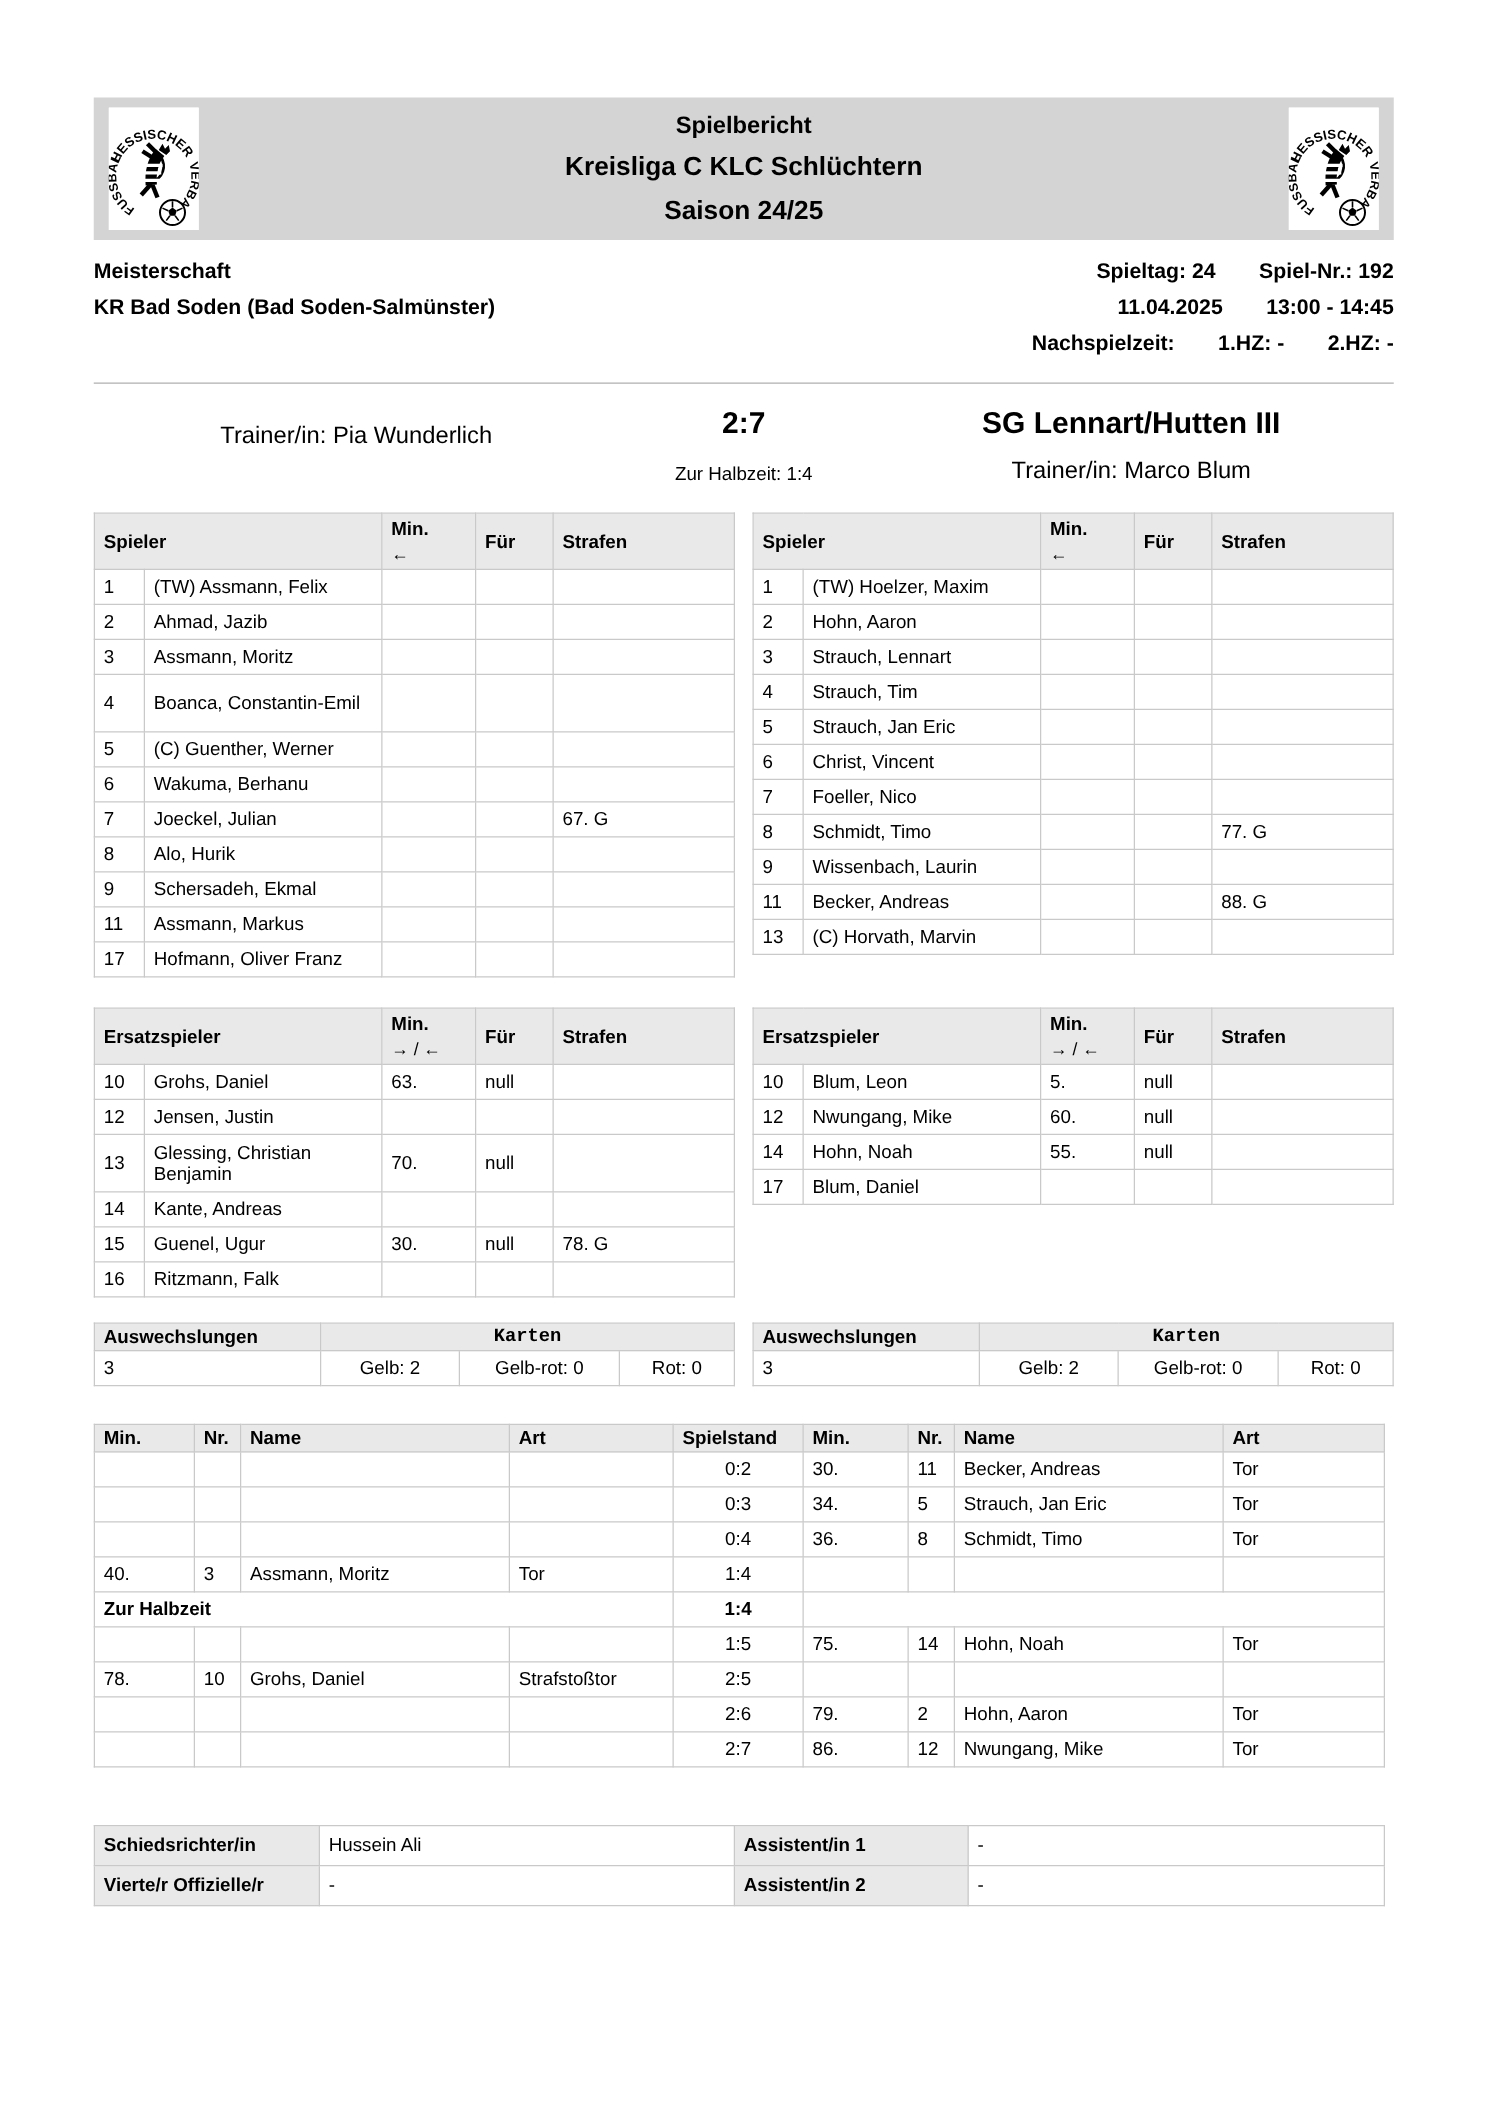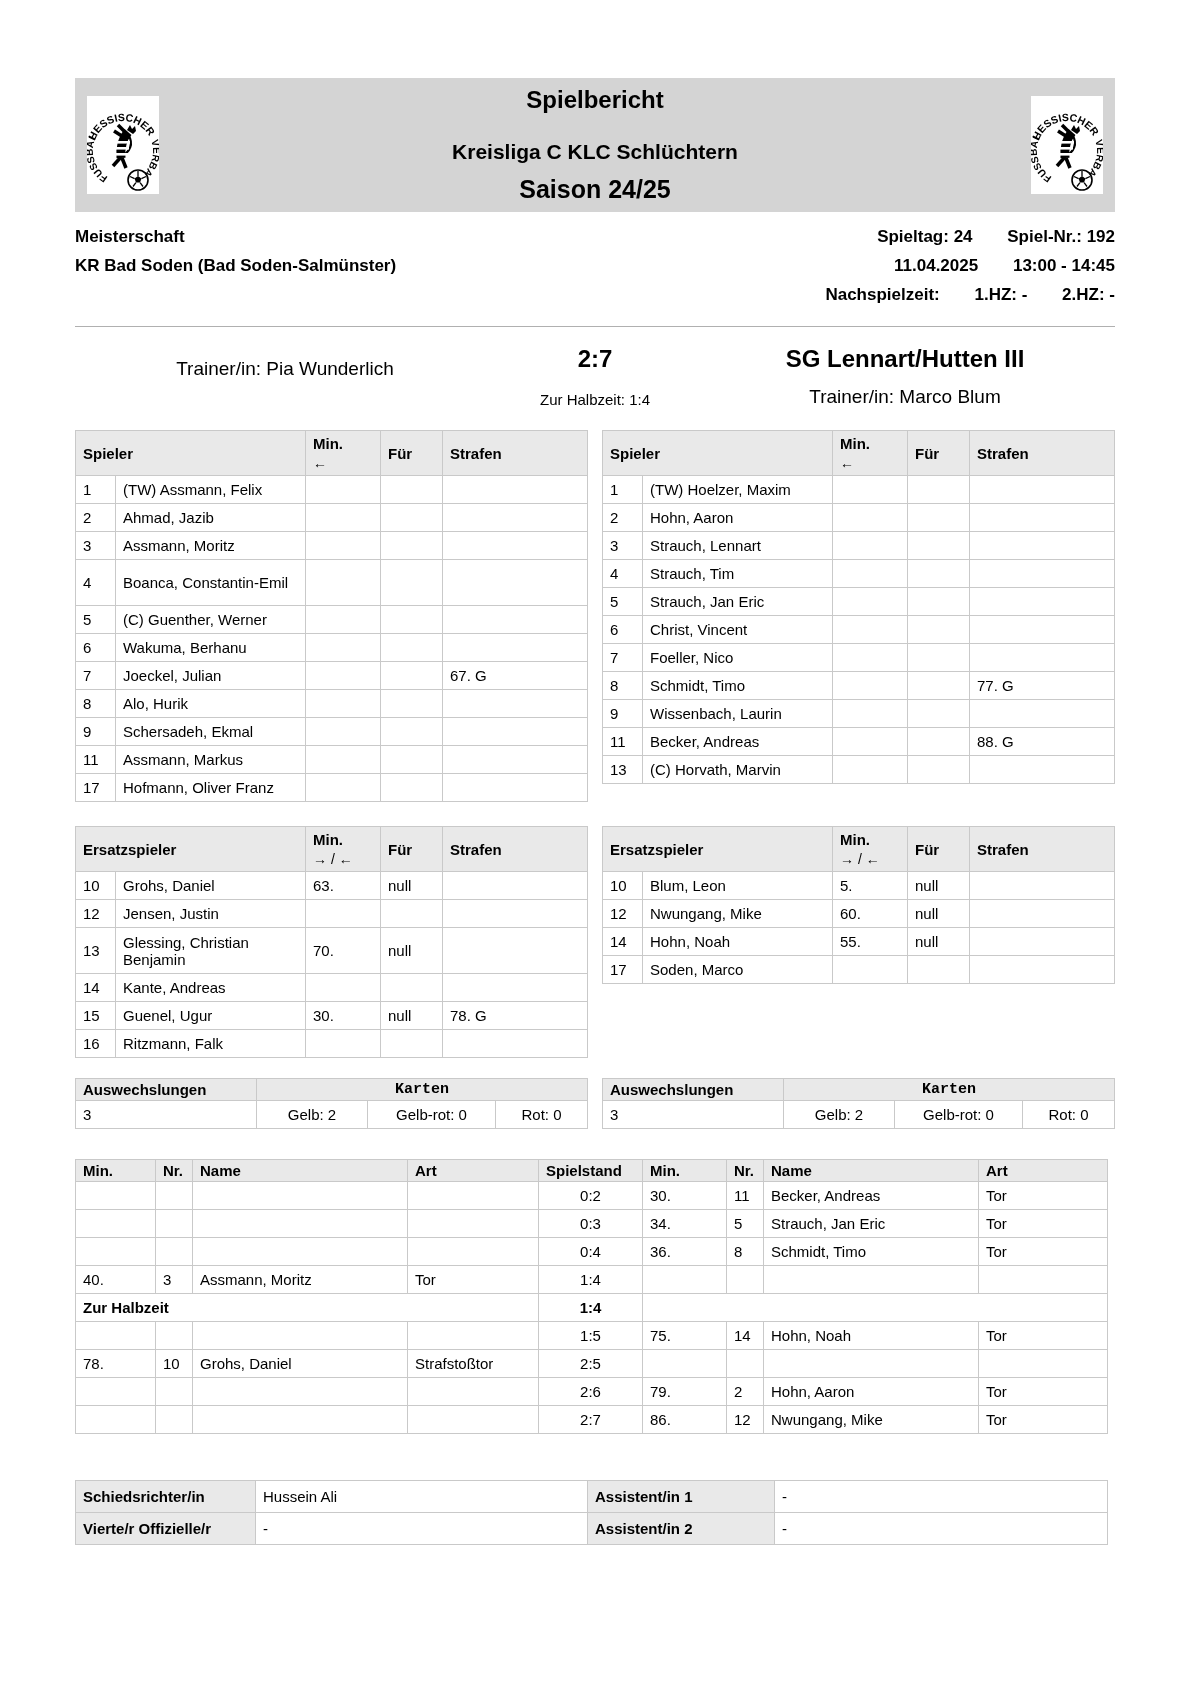--- a/index.html
+++ b/index.html
@@ -6,23 +6,23 @@
   body {
     width:1190px; height:1683px; background:#ffffff; color:#000;
     font-family:"Liberation Sans", sans-serif; position:relative; overflow:hidden;
   }
   .page { position:absolute; left:75px; top:78px; width:1040px; }
 
   
   .band { background:#d4d4d4; display:flex; align-items:center; padding:8px 12px; }
   .logo-box { flex:0 0 auto; width:72px; height:98px; background:#ffffff; }
   .titles { flex:1 1 auto; text-align:center; }
-  .title-main   { font-size:24px; font-weight:bold; margin-bottom:26px; }
+  .title-main   { font-size:19px; font-weight:bold; margin-bottom:10px; }
   .title-league { font-size:21px; font-weight:bold; margin-bottom:11px; }
-  .title-season { font-size:25px; font-weight:bold; }
+  .title-season { font-size:21px; font-weight:bold; }
 
   
   .meta { display:flex; justify-content:space-between; margin-top:15px; font-size:17px; font-weight:bold; }
   .meta-left .mrow, .meta-right .mrow { margin-bottom:9px; }
   .meta-right { text-align:right; }
   .meta-right .mrow span { margin-left:30px; }
   .meta-right .mrow span:first-child { margin-left:0; }
 
   .divider { border-top:1px solid #b0b0b0; margin-top:12px; }
 
@@ -477,21 +477,21 @@
           </tr>
       <tr>
             <td>14</td>
             <td>Hohn, Noah</td>
             <td>55.</td>
             <td>null</td>
             <td></td>
           </tr>
       <tr>
             <td>17</td>
-            <td>Soden, Marco</td>
+            <td>Blum, Daniel</td>
             <td></td>
             <td></td>
             <td></td>
           </tr>
     </tbody>
       </table>
   </div>
 
   <div class="cols cols-cards">
     <table class="grid cards">

